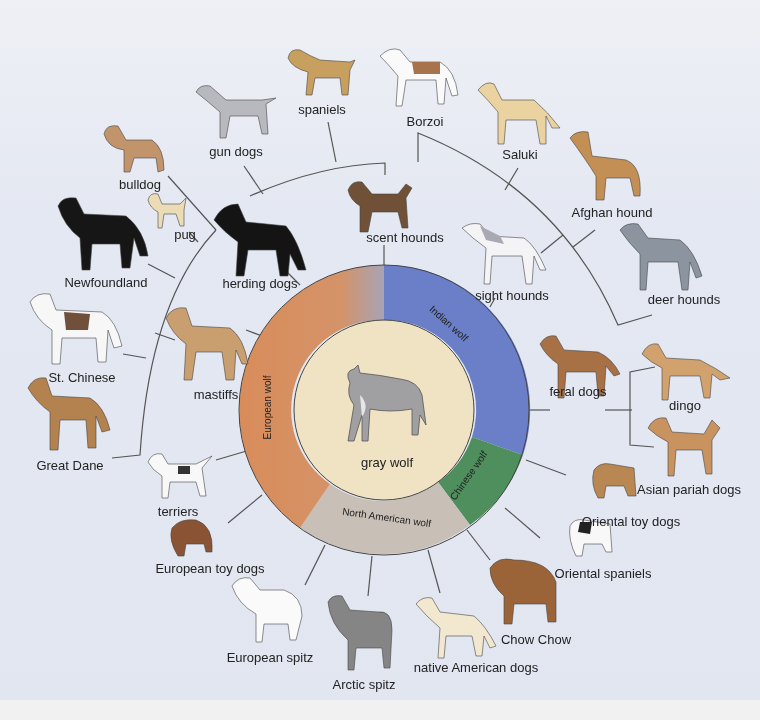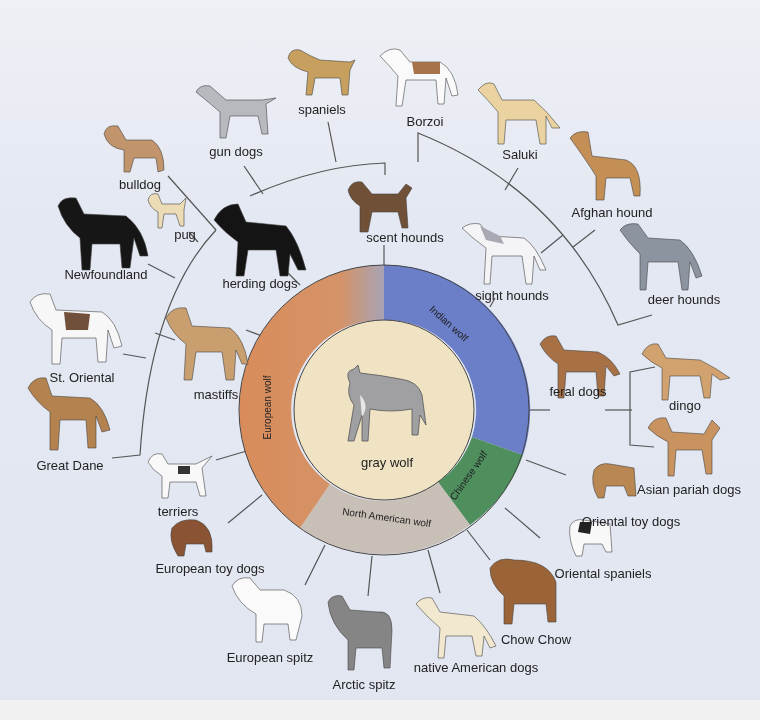--- a/index.html
+++ b/index.html
@@ -144,25 +144,25 @@
   <div class="label" style="left:387px;top:455px;">gray wolf</div>
 
   <div class="label" style="left:322px;top:102px;">spaniels</div>
   <div class="label" style="left:425px;top:114px;">Borzoi</div>
   <div class="label" style="left:236px;top:144px;">gun dogs</div>
   <div class="label" style="left:520px;top:147px;">Saluki</div>
   <div class="label" style="left:140px;top:177px;">bulldog</div>
   <div class="label" style="left:612px;top:205px;">Afghan hound</div>
   <div class="label" style="left:185px;top:227px;">pug</div>
   <div class="label" style="left:381px;top:230px;margin-left:24px;">scent hounds</div>
-  <div class="label" style="left:106px;top:267px;">Newfoundland</div>
+  <div class="label" style="left:106px;top:275px;">Newfoundland</div>
   <div class="label" style="left:260px;top:276px;">herding dogs</div>
   <div class="label" style="left:512px;top:288px;text-align:center;">sight hounds</div>
   <div class="label" style="left:684px;top:292px;">deer hounds</div>
-  <div class="label" style="left:82px;top:370px;">St. Oriental</div>
+  <div class="label" style="left:82px;top:370px;">St. Chinese</div>
   <div class="label" style="left:212px;top:387px;padding-left:8px;">mastiffs</div>
   <div class="label" style="left:578px;top:384px;text-align:right;">feral dogs</div>
   <div class="label" style="left:685px;top:398px;">dingo</div>
   <div class="label" style="left:70px;top:458px;">Great Dane</div>
   <div class="label" style="left:689px;top:482px;">Asian pariah dogs</div>
   <div class="label" style="left:178px;top:504px;">terriers</div>
   <div class="label" style="left:631px;top:514px;">Oriental toy dogs</div>
   <div class="label" style="left:210px;top:561px;">European toy dogs</div>
   <div class="label" style="left:603px;top:566px;">Oriental spaniels</div>
   <div class="label" style="left:536px;top:632px;">Chow Chow</div>

